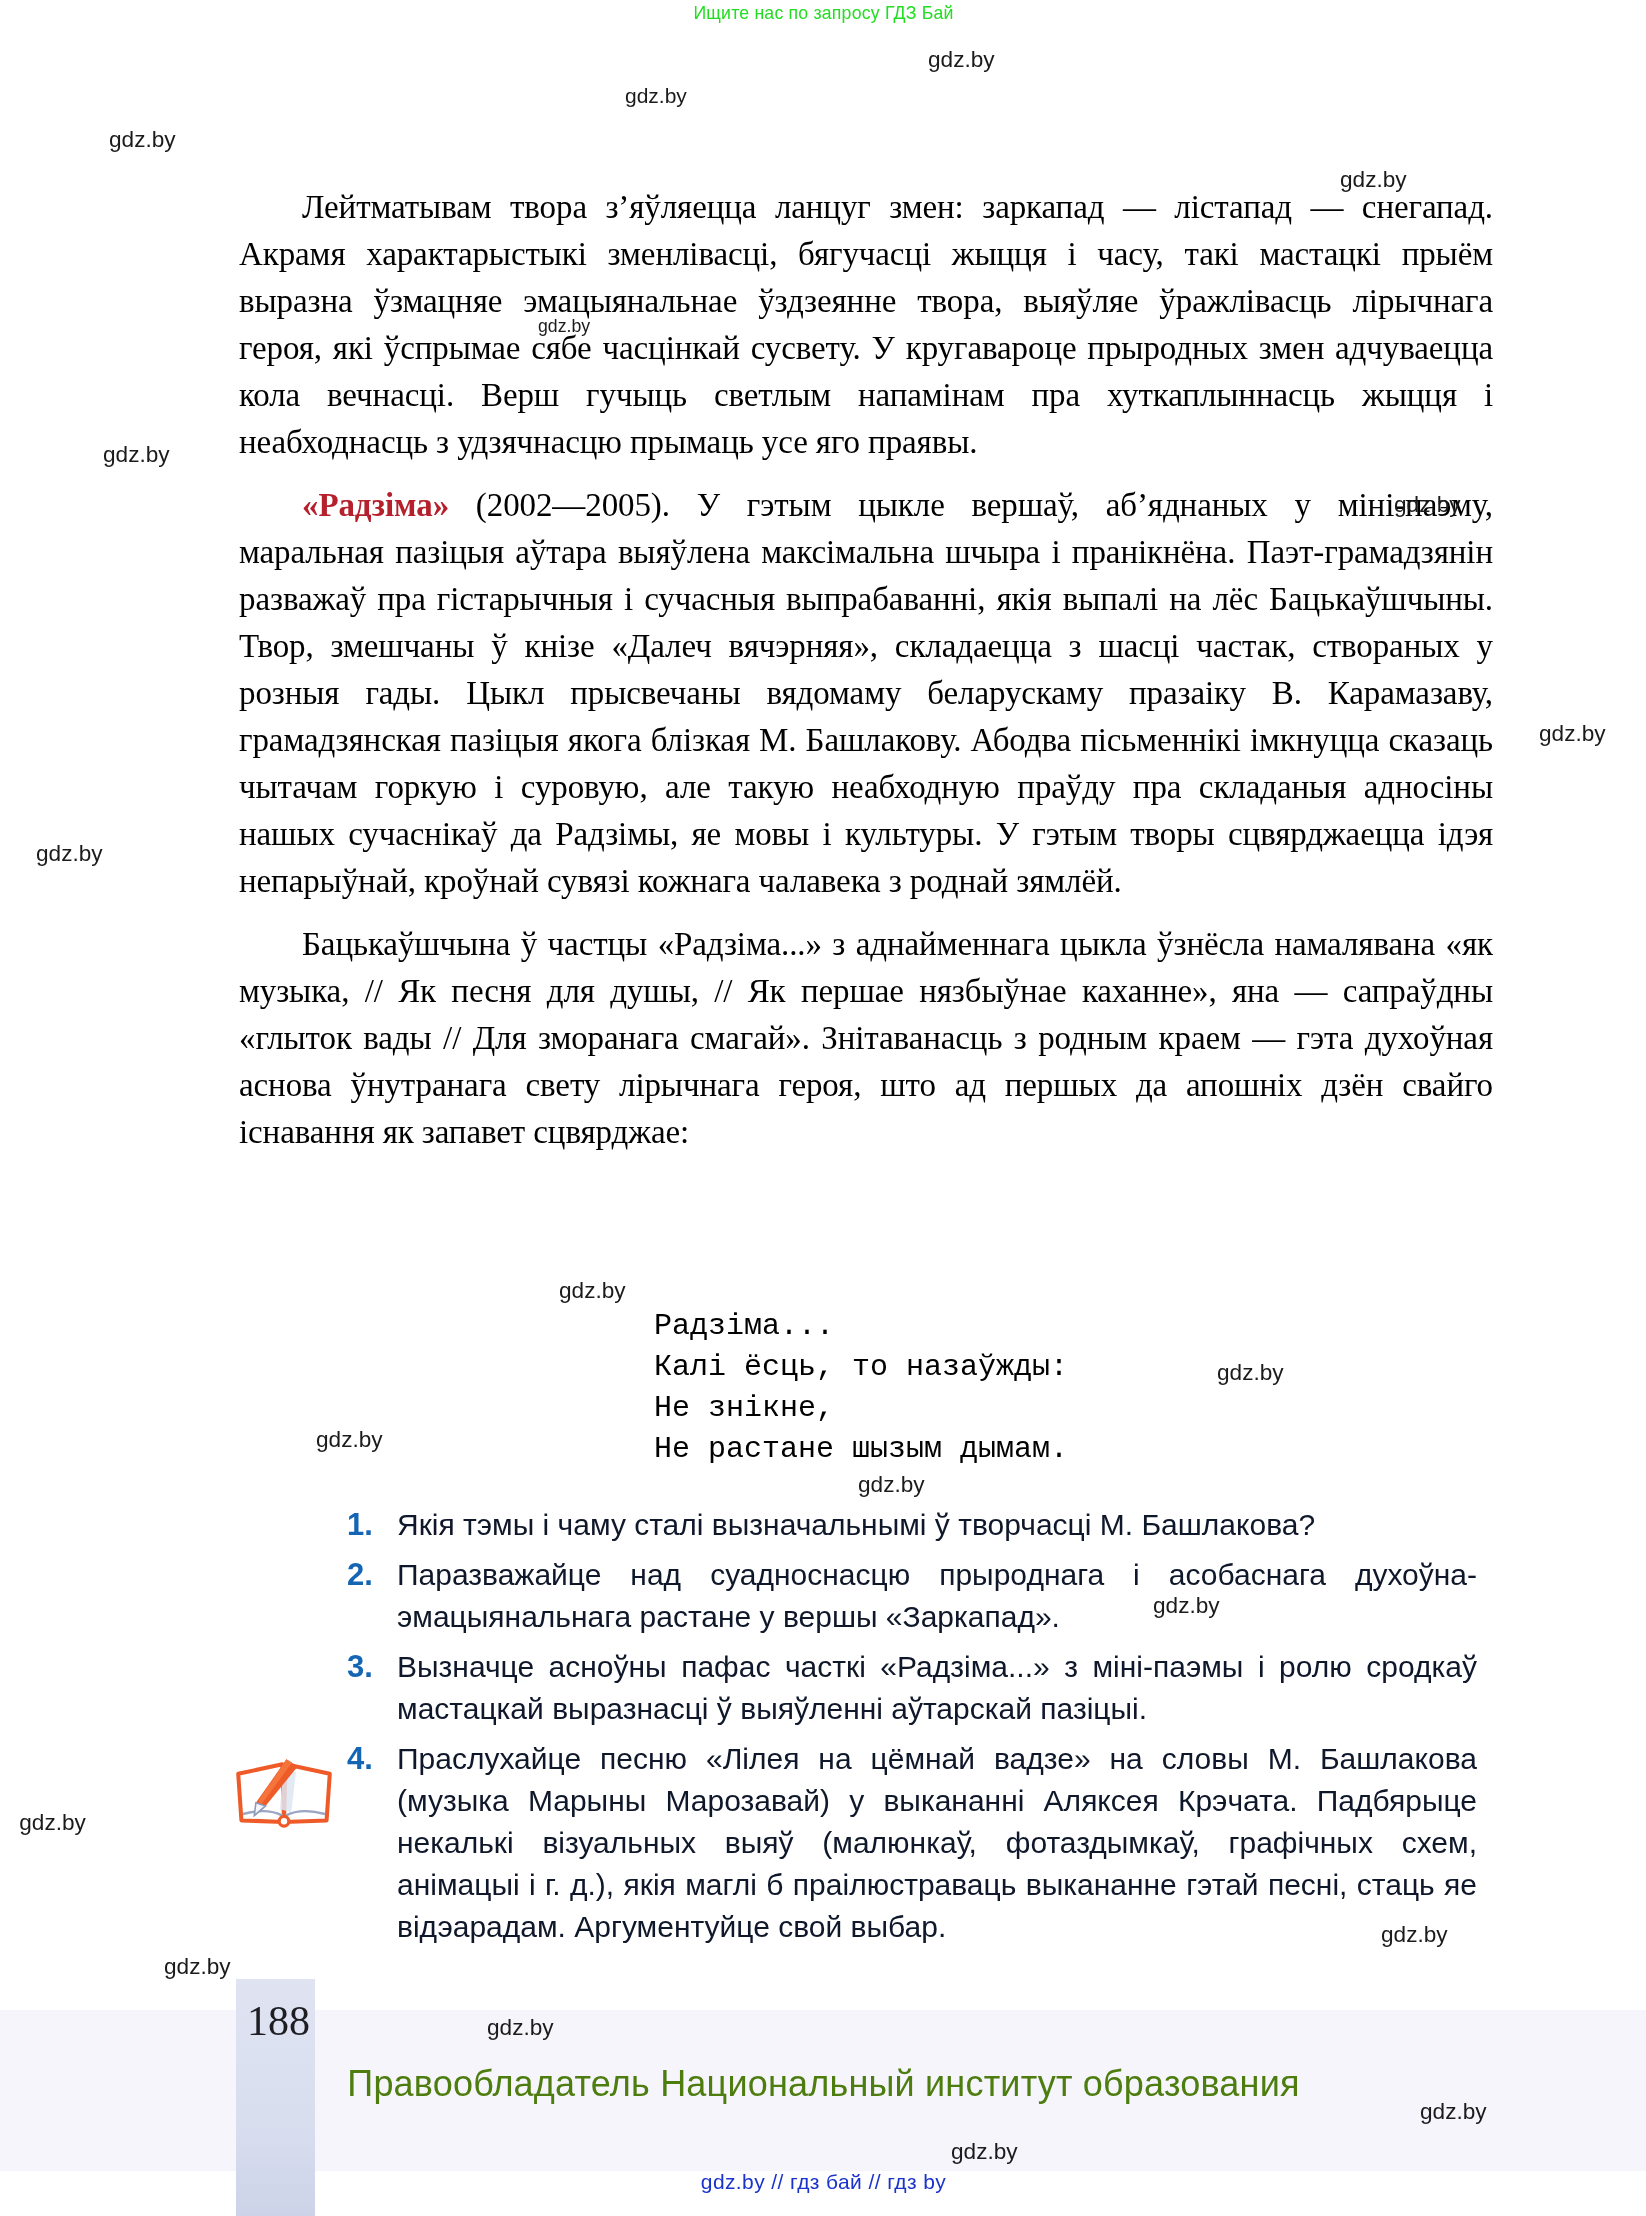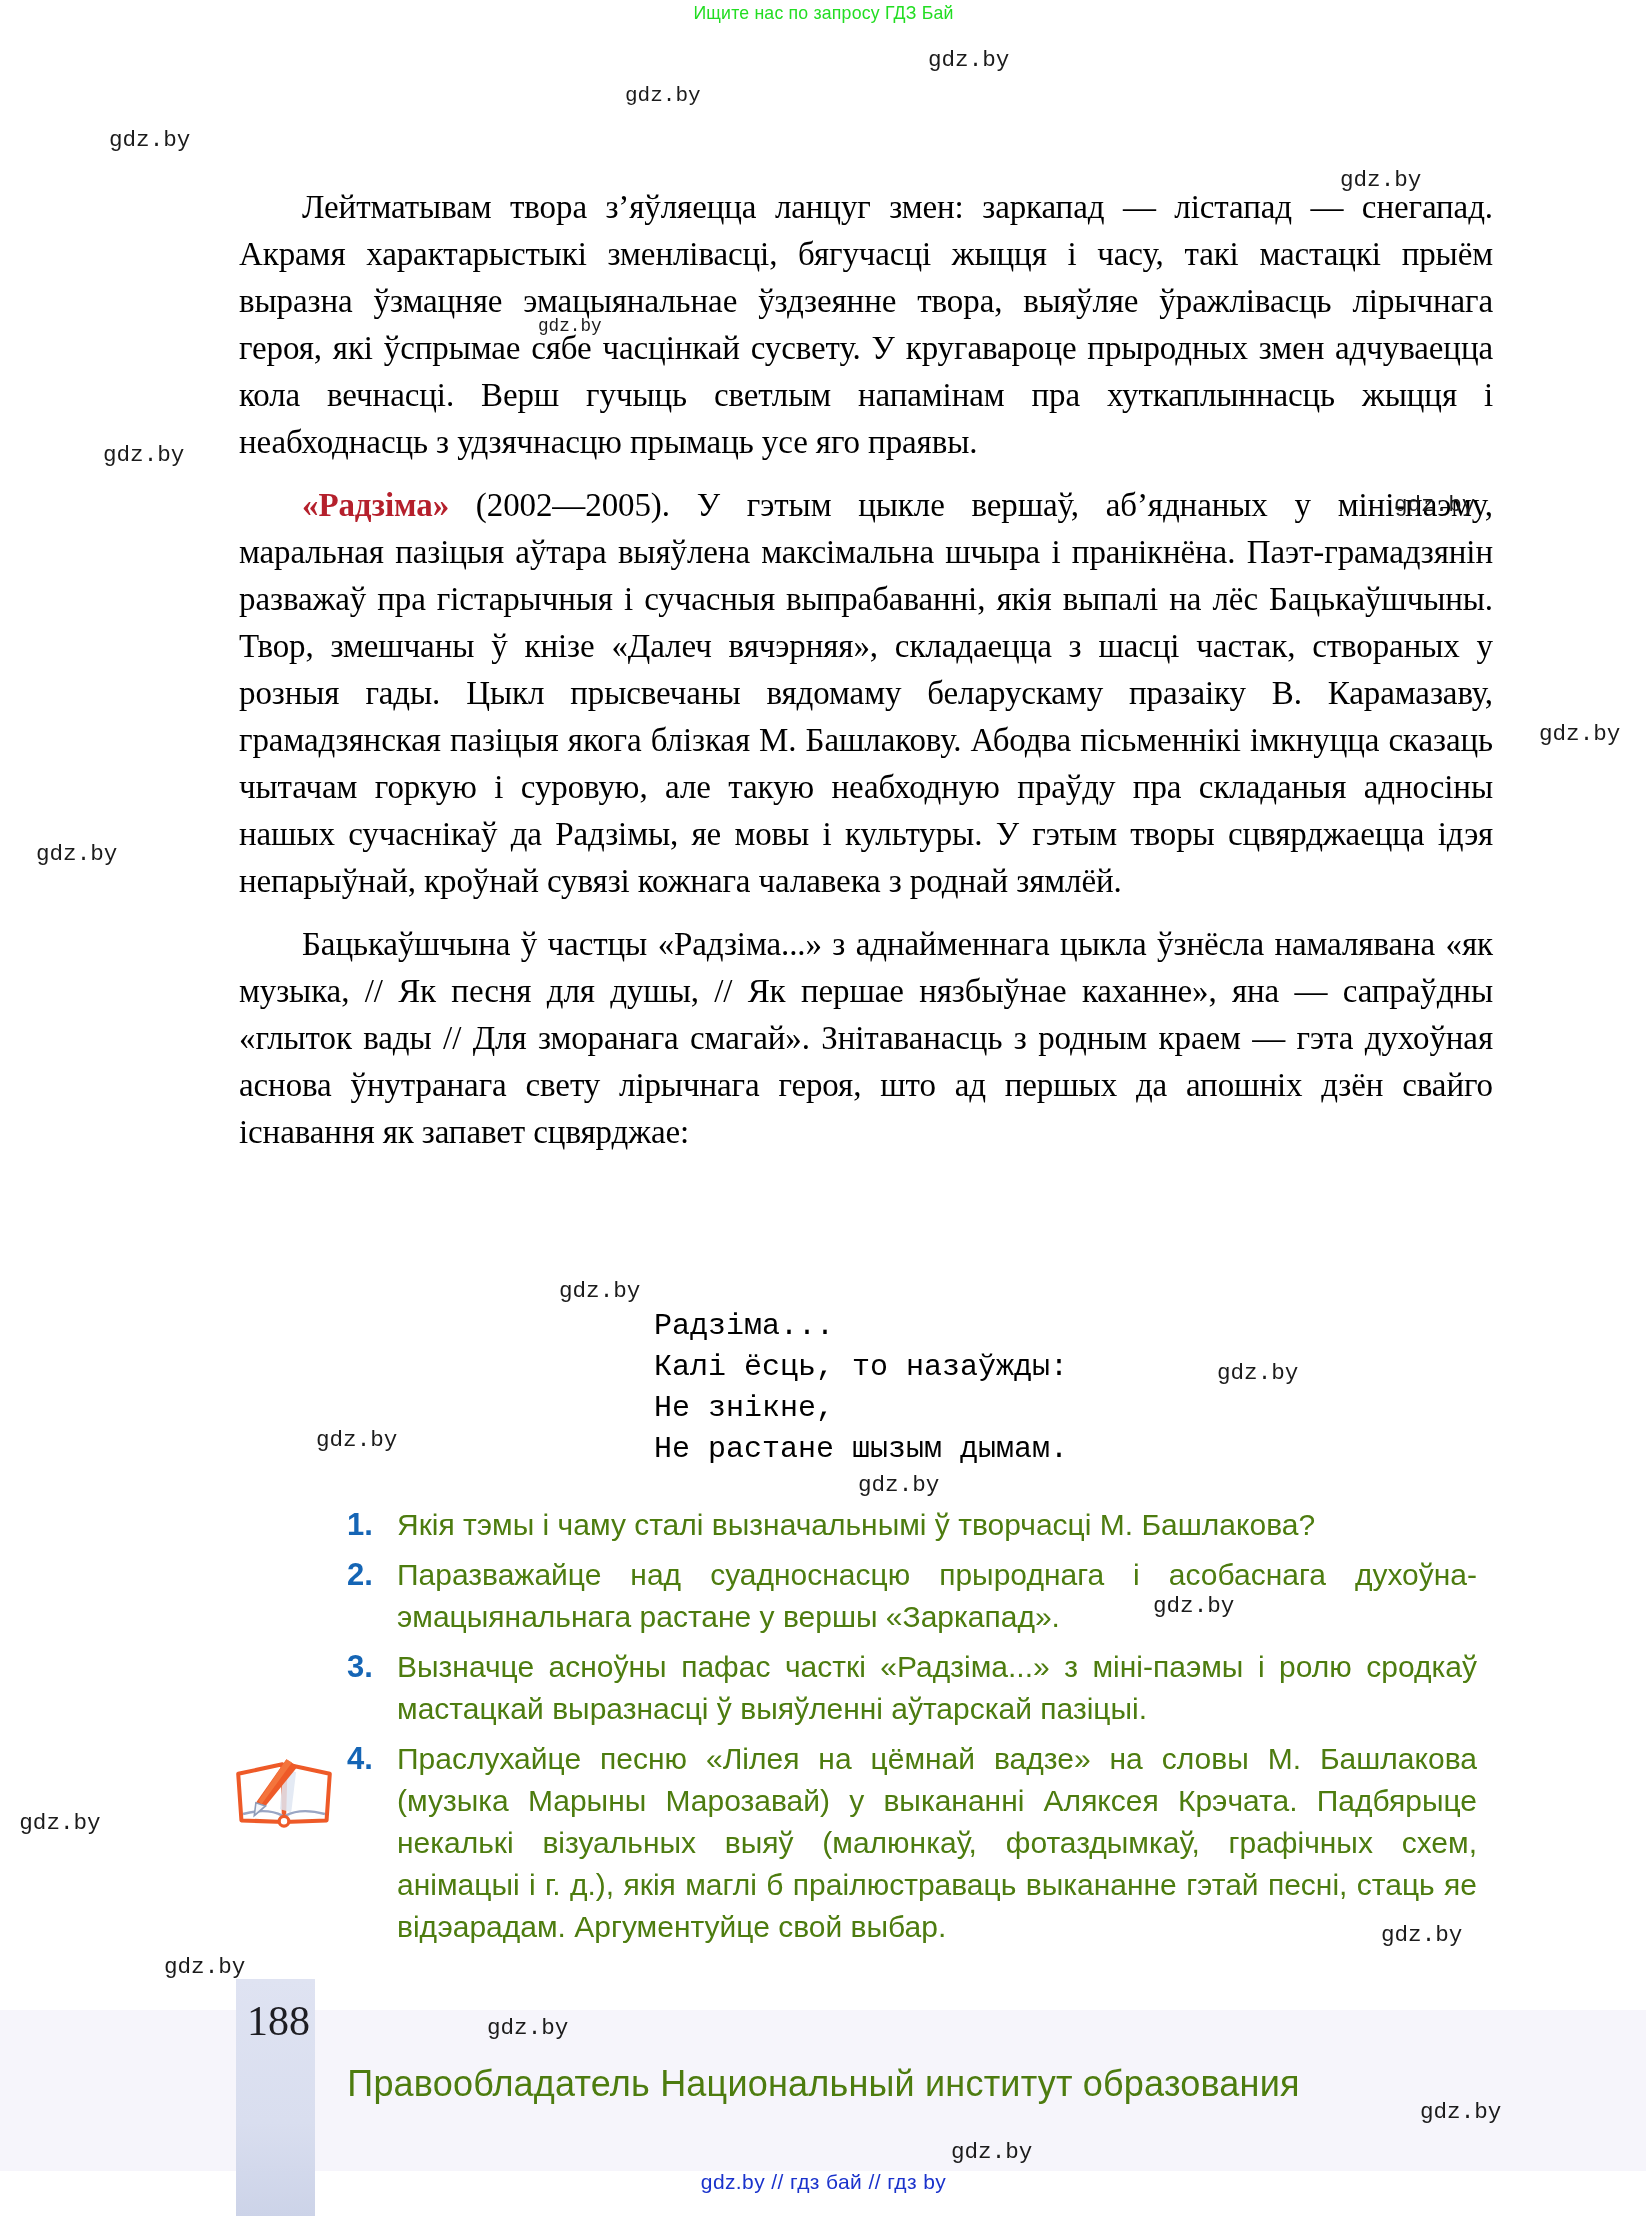--- a/index.html
+++ b/index.html
@@ -93,21 +93,21 @@
     font-weight: bold;
     font-size: 31px;
     line-height: 42px;
     text-align: left;
   }
   .q-text {
     flex: 1;
     font-size: 30px;
     line-height: 42px;
     text-align: justify;
-    color: #4d7c0f;
+    color: #0f172a;
   }
   .q-text.nojust { text-align: left; }
 
   
   .book-icon {
     position: absolute;
     left: 235px;
     top: 1759px;
     width: 98px;
     height: 73px;
@@ -161,21 +161,21 @@
     text-align: center;
     font-family: "Liberation Sans", sans-serif;
     font-size: 21px;
     color: #1a33cc;
     letter-spacing: 0.4px;
   }
 
   
   .wm {
     position: absolute;
-    font-family: Liberation Mono, monospace;
+    font-family: Liberation Sans, sans-serif;
     color: #1b1b1b;
     white-space: nowrap;
     pointer-events: none;
   }
 </style>
 </head>
 <body>
 
 <div class="sheet">
 

